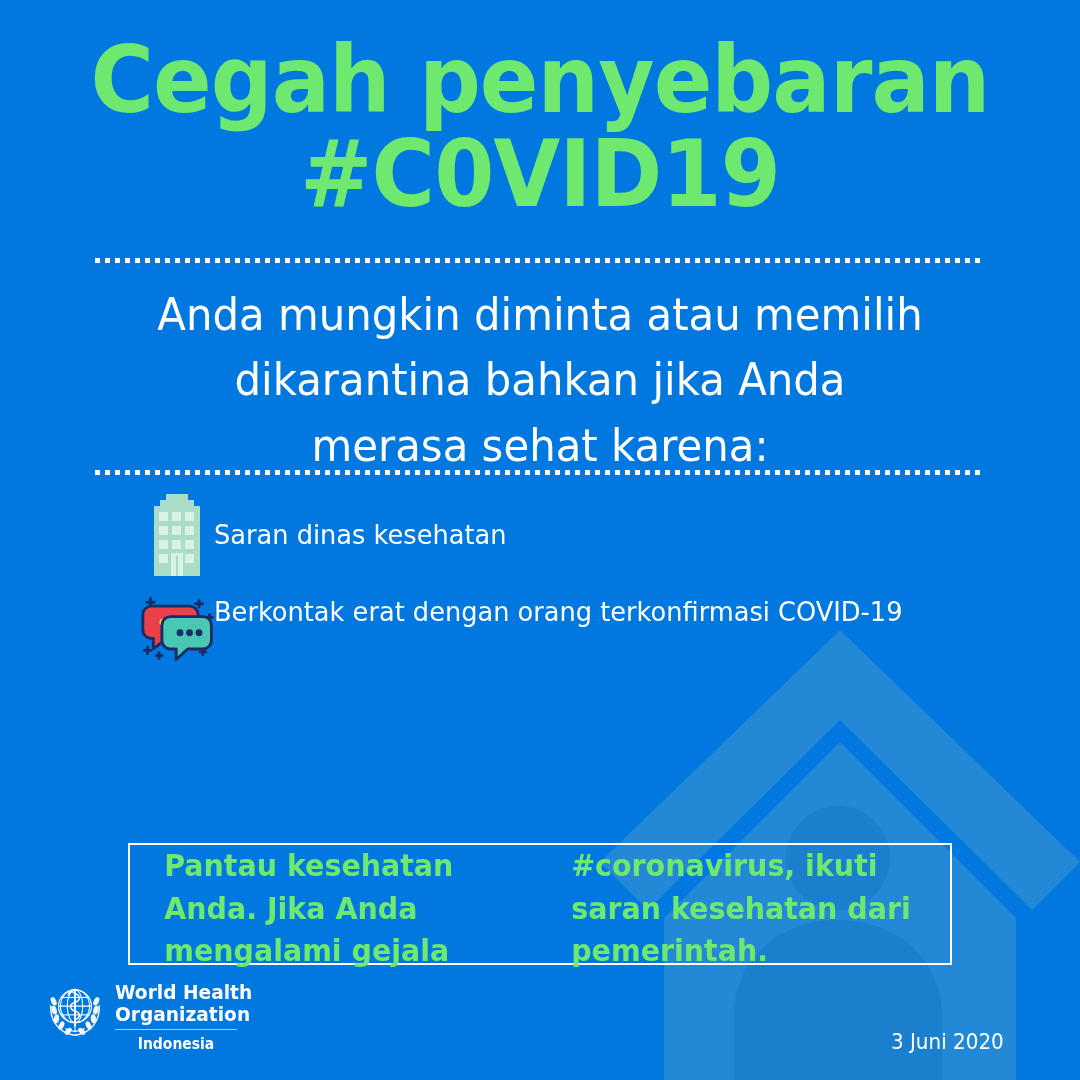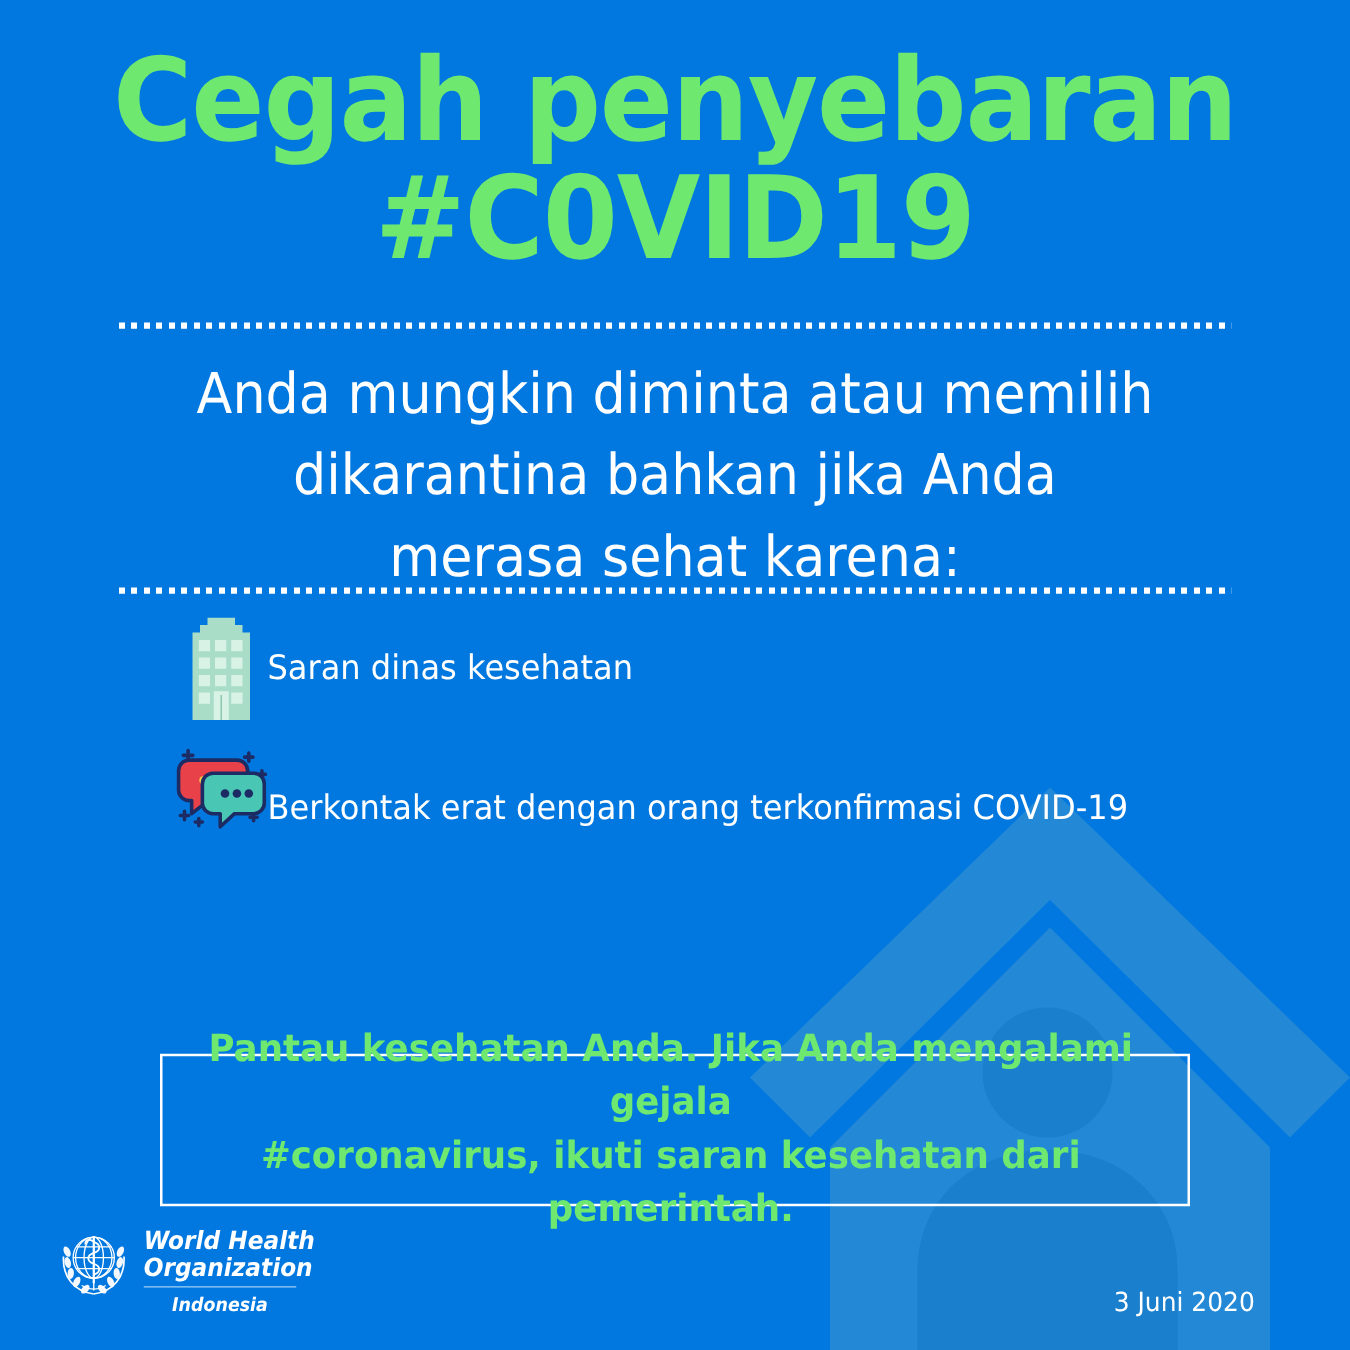--- a/index.html
+++ b/index.html
@@ -101,59 +101,56 @@
     line-height: 1.45;
     font-family: "DejaVu Sans", sans-serif;
     transform: scaleX(0.95);
     transform-origin: left center;
     padding-top: 4px;
   }
   #bullet-1 { height: 86px; align-items: center; }
   #bullet-1 .bullet-text { padding-top: 0; }
   #bullet-2 { height: 92px; align-items: center; }
   #bullet-2 .bullet-text { padding-top: 0; }
-  #bullet-3 { height: 74px; align-items: flex-end; }
+  #bullet-3 { height: 74px; align-items: flex-start; }
   #bullet-3 .bullet-text { padding-top: 0; margin-left: -6px; }
   #bullet-3 .bullet-icon { width: 80px; }
   #bullet-4 { height: 74px; align-items: center; }
   #bullet-4 .bullet-text { padding-top: 0; }
 
   
   .callout {
     position: absolute;
     left: 128px;
     top: 843px;
     width: 824px;
     height: 122px;
     border: 2px solid #ffffff;
     box-sizing: border-box;
     display: flex;
-    flex-direction: column;
     justify-content: center;
-    text-align: center;
   }
   .callout-text {
     color: #6fe86f;
     font-weight: bold;
     font-size: 30px;
     line-height: 1.42;
     padding-left: 36px;
     font-family: "DejaVu Sans", sans-serif;
     transform: scaleX(0.95);
     transform-origin: left center;
   }
 
   
   .who-logo {
     position: absolute;
     left: 44px;
     top: 980px;
     display: flex;
     align-items: flex-start;
-    font-style: italic;
   }
   .who-emblem { flex: 0 0 auto; width: 62px; height: 62px; }
   .who-words {
     margin-left: 9px;
     padding-top: 2px;
   }
   .who-line {
     color: #ffffff;
     font-weight: bold;
     font-size: 20px;

